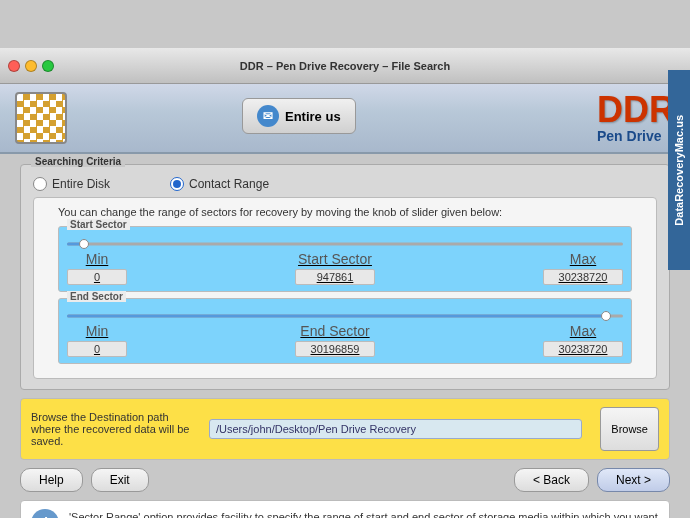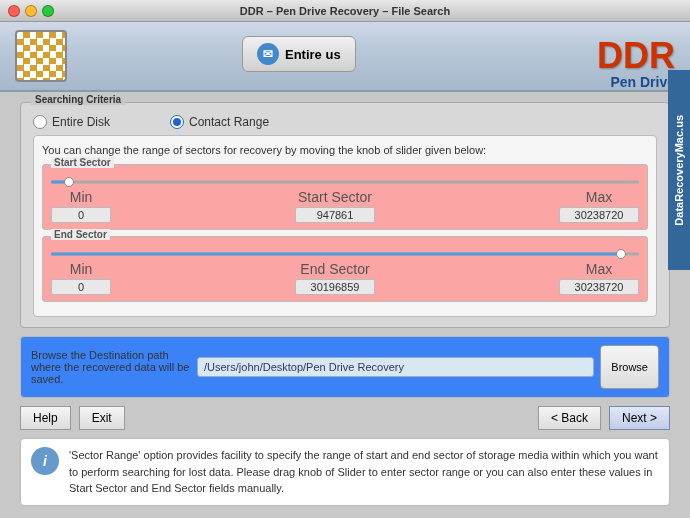--- a/index.html
+++ b/index.html
@@ -8,27 +8,28 @@
       height: 518px;
       background: #c8c8c8;
       font-family: Arial, Helvetica, sans-serif;
       font-size: 12px;
       overflow: hidden;
       position: relative;
     }
 
     
     .title-bar {
-      height: 22px;
+      height: 36px;
       background: linear-gradient(to bottom, #e8e8e8, #c0c0c0);
       display: flex;
       align-items: center;
       justify-content: center;
       border-bottom: 1px solid #999;
       position: relative;
+      margin-top: 48px;
     }
     .title-bar-buttons {
       position: absolute;
       left: 8px;
       display: flex;
       gap: 5px;
     }
     .tb-btn {
       width: 12px; height: 12px;
       border-radius: 50%;
@@ -82,22 +83,21 @@
       border-radius: 50%;
       display: flex;
       align-items: center;
       justify-content: center;
       color: white;
       font-size: 12px;
     }
     .ddr-logo {
       position: absolute;
       right: 15px;
-      top: 16px;
-      text-align: right;
+      top: 8px;
     }
     .ddr-logo-text {
       font-size: 36px;
       font-weight: bold;
       color: #cc3300;
       line-height: 1;
       text-shadow: 1px 1px 2px rgba(0,0,0,0.3);
     }
     .ddr-sub {
       color: #1a4a8a;
@@ -189,37 +189,38 @@
     .radio-label {
       font-size: 12px;
       color: #333;
     }
 
     
     .sector-panel {
       border: 1px solid #bbb;
       border-radius: 4px;
       background: #f5f5f5;
-      padding: 8px 8px;
+      padding: 8px 24px;
       margin-top: 6px;
     }
     .sector-desc {
       font-size: 11px;
       color: #333;
       margin-bottom: 8px;
     }
 
     
     .sector-group {
       border: 1px solid #bbb;
       border-radius: 3px;
       padding: 4px 8px 6px;
-      background: #fca5a5;
+      background: #7dd3fc;
       margin-bottom: 6px;
       position: relative;
+      text-decoration: underline;
     }
     .sector-group-title {
       position: absolute;
       top: -8px;
       left: 8px;
       background: #ececec;
       padding: 0 3px;
       font-size: 10px;
       font-weight: bold;
       color: #555;
@@ -280,27 +281,27 @@
       font-size: 11px;
       color: #333;
       text-align: center;
       padding: 1px 4px;
     }
     .field-input.wide { width: 80px; }
     .field-input.narrow { width: 60px; }
 
     
     .dest-row {
-      background: #3b82f6;
+      background: #fde047;
       border: 1px solid #bbb;
       border-radius: 4px;
       padding: 8px 10px;
       display: flex;
       align-items: center;
-      gap: 6px;
+      gap: 18px;
       margin-bottom: 8px;
     }
     .dest-label {
       font-size: 11px;
       color: #333;
       width: 160px;
       flex-shrink: 0;
     }
     .dest-path {
       flex: 1;
@@ -323,22 +324,22 @@
     
     .btn-row {
       display: flex;
       align-items: center;
       gap: 8px;
       margin-bottom: 8px;
     }
     .action-btn {
       background: linear-gradient(to bottom, #f5f5f5, #ddd);
       border: 1px solid #999;
-      border-radius: 0;
-      padding: 4px 12px;
+      border-radius: 10px;
+      padding: 4px 18px;
       font-size: 12px;
       cursor: pointer;
     }
     .action-btn.primary {
       background: linear-gradient(to bottom, #e0e8f8, #c0cce8);
       border-color: #7788aa;
     }
     .spacer { flex: 1; }
 
     

